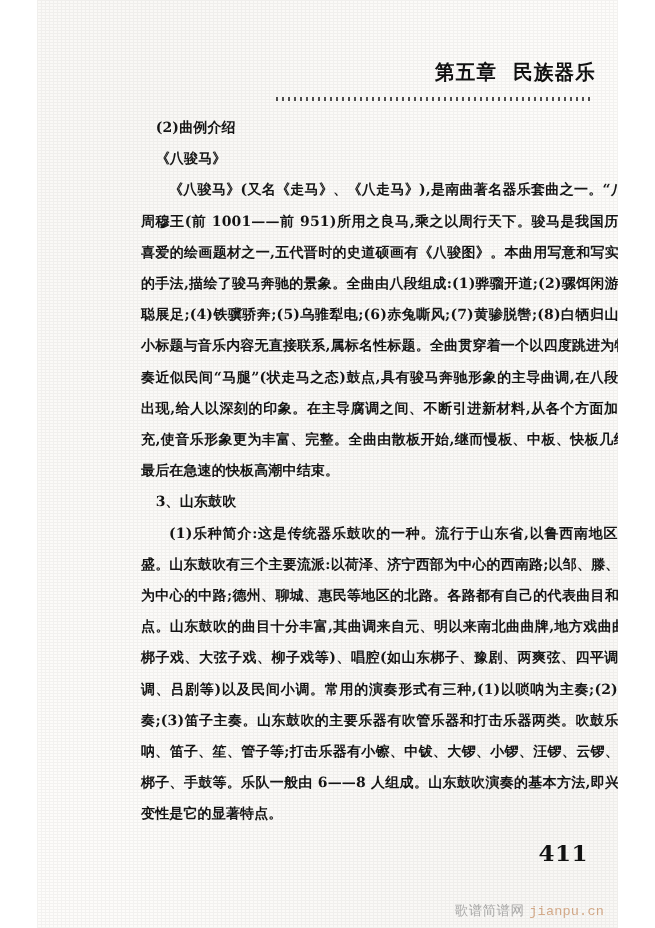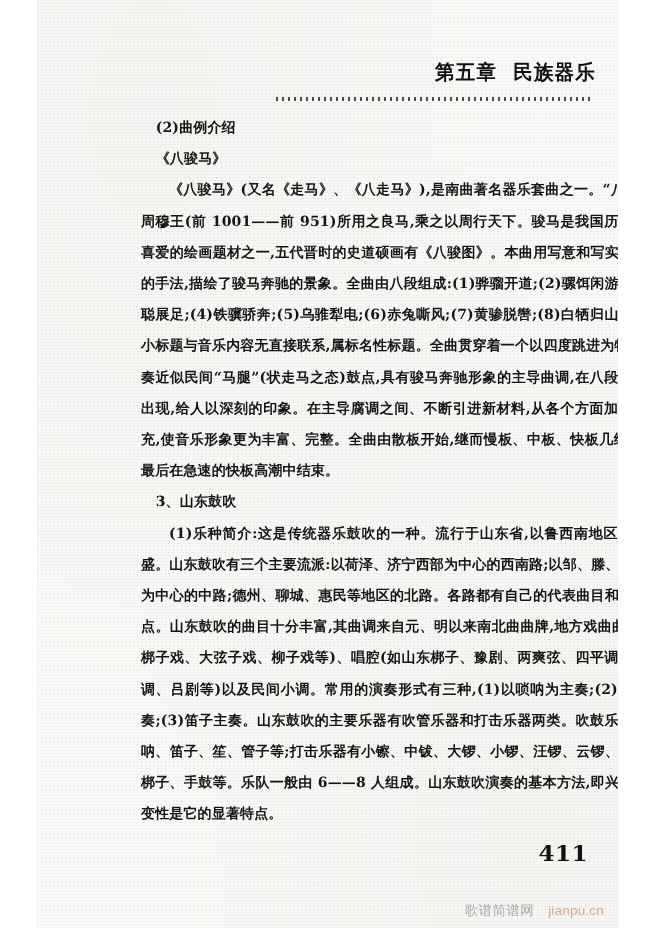--- a/index.html
+++ b/index.html
@@ -119,34 +119,34 @@
     margin-left: 27px;
   }
 
   
   .watermark {
     position: absolute;
     right: 14px;
     bottom: 8px;
     display: flex;
     align-items: baseline;
-    gap: 14px;
+    gap: 5px;
     opacity: 0.72;
     user-select: none;
   }
 
   .watermark-cn {
     font-family: "DejaVu Sans", "Liberation Sans", sans-serif;
     font-size: 13.5px;
     color: #8d8d8d;
     letter-spacing: 0.4px;
   }
 
   .watermark-url {
-    font-family: Liberation Sans, sans-serif;
+    font-family: Liberation Mono, monospace;
     font-size: 13.5px;
     color: #c98f62;
     letter-spacing: 0.2px;
   }
 
   
   .grain {
     position: absolute;
     inset: 0;
     pointer-events: none;

